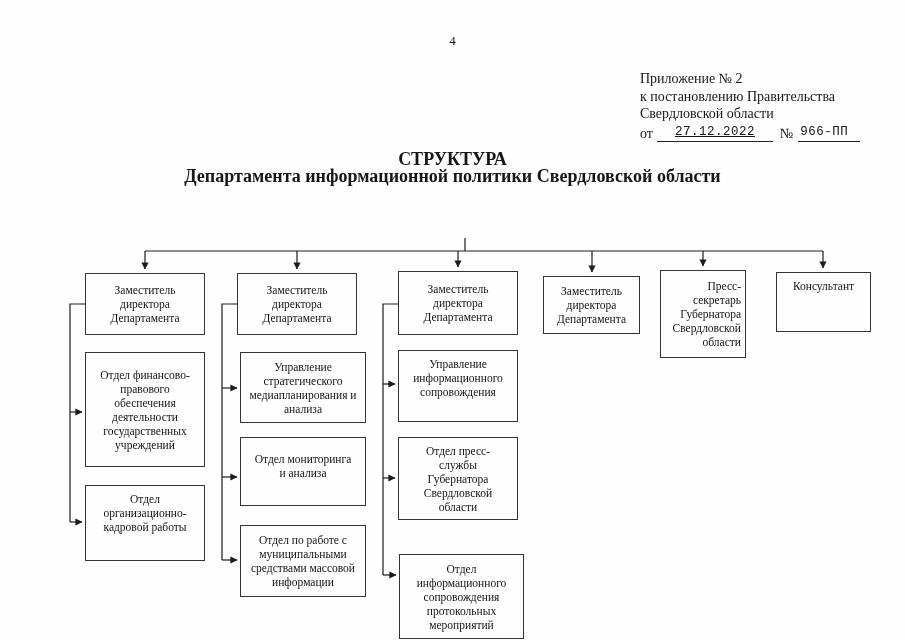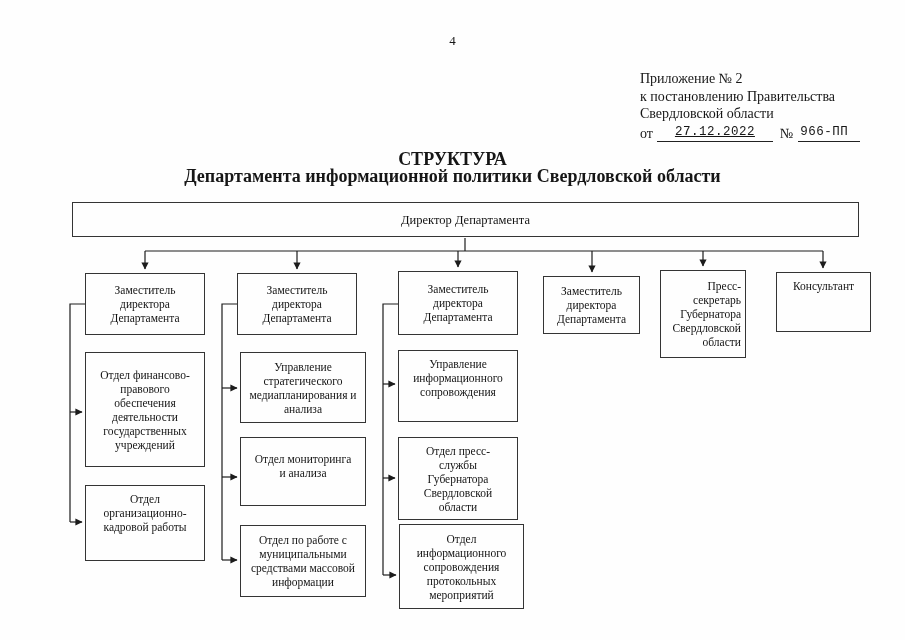--- a/index.html
+++ b/index.html
@@ -53,21 +53,21 @@
   #box-deputy-4     { left:543px; top:276px; width:97px;  height:58px; padding:0 3px;  }
   #box-press-sec    { left:660px; top:270px; width:86px;  height:88px; padding:16px 4px;text-align:right;  }
   #box-consultant   { left:776px; top:272px; width:95px;  height:60px; padding-top:6px; }
   #box-fin-legal    { left:85px;  top:352px; width:120px; height:115px; padding:0 10px; }
   #box-org-hr       { left:85px;  top:485px; width:120px; height:76px; padding:6px 8px 6px; }
   #box-strat-media  { left:240px; top:352px; width:126px; height:71px; padding:0 6px; }
   #box-monitoring   { left:240px; top:437px; width:126px; height:69px; padding:14px 10px 0; }
   #box-municipal    { left:240px; top:525px; width:126px; height:72px; padding:0 4px; }
   #box-info-support { left:398px; top:350px; width:120px; height:72px; padding:6px 8px 0; }
   #box-gov-press    { left:398px; top:437px; width:120px; height:83px; padding:0 12px; }
-  #box-protocol     { left:399px; top:524px; width:125px; height:85px; padding:12px 10px; }
+  #box-protocol     { left:399px; top:554px; width:125px; height:85px; padding:12px 10px; }
   
   #connectors { position:absolute; left:0; top:0; width:905px; height:640px; pointer-events:none; }
 </style>
 </head>
 <body>
 
 <div id="page">
 
   <div id="page-number">4</div>
 
@@ -116,21 +116,20 @@
       <line x1="222" y1="477" x2="237" y2="477" marker-end="url(#arw)"></line>
       <line x1="222" y1="560" x2="237" y2="560" marker-end="url(#arw)"></line>
 
       <polyline points="398,304 383,304 383,575"></polyline>
       <line x1="383" y1="384" x2="395" y2="384" marker-end="url(#arw)"></line>
       <line x1="383" y1="478" x2="395" y2="478" marker-end="url(#arw)"></line>
       <line x1="383" y1="575" x2="396" y2="575" marker-end="url(#arw)"></line>
     </g>
   </svg>
 
-  <div class="obox" id="box-director">Директор Департамента</div>
 
   <div class="obox" id="box-deputy-1">Заместитель директора Департамента</div>
   <div class="obox" id="box-deputy-2">Заместитель директора Департамента</div>
   <div class="obox" id="box-deputy-3">Заместитель директора Департамента</div>
   <div class="obox" id="box-deputy-4">Заместитель директора Департамента</div>
   <div class="obox" id="box-press-sec">Пресс-секретарь Губернатора Свердловской области</div>
   <div class="obox top" id="box-consultant">Консультант</div>
 
   <div class="obox" id="box-fin-legal">Отдел финансово-правового обеспечения деятельности государственных учреждений</div>
   <div class="obox top" id="box-org-hr">Отдел организационно-кадровой работы</div>

